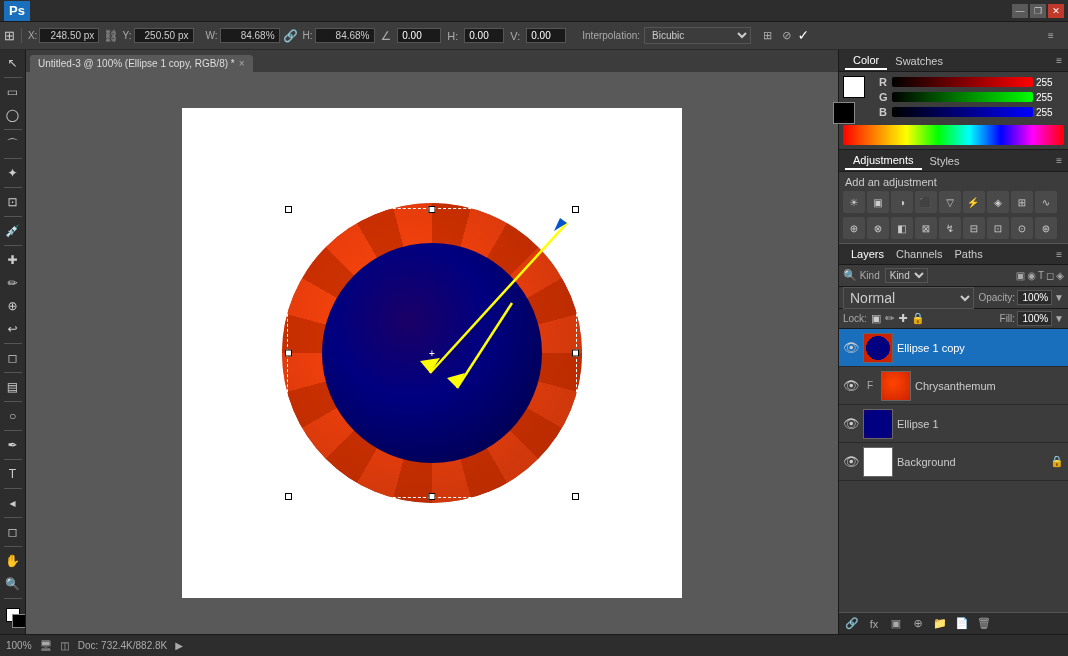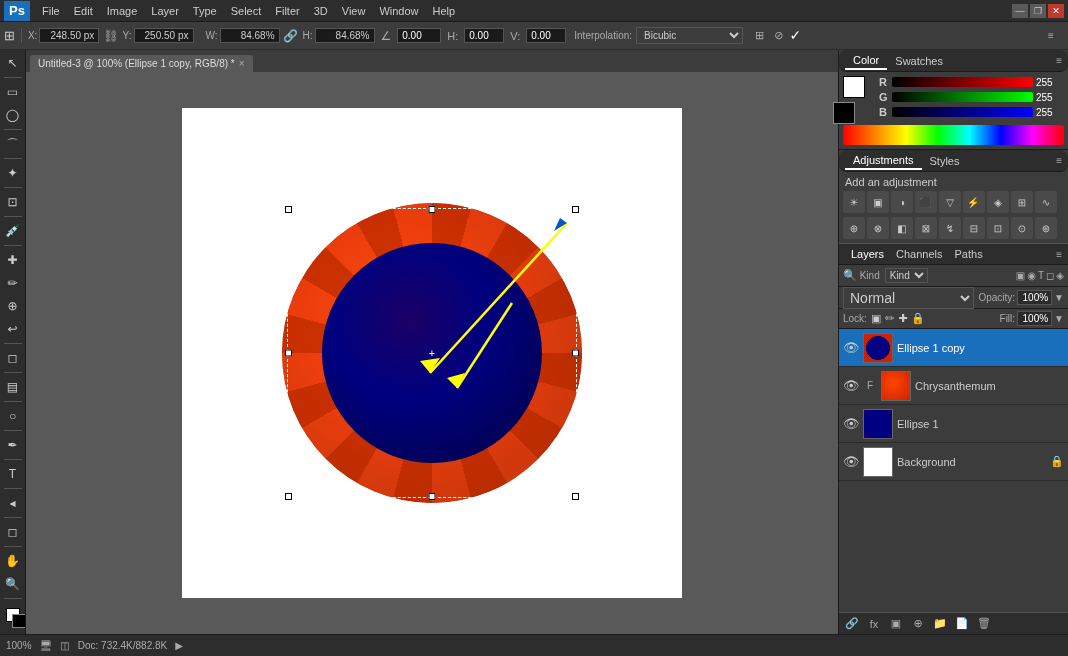--- a/index.html
+++ b/index.html
@@ -62,21 +62,21 @@
     .sel-handle.bc { bottom: -3px; left: 50%; transform: translateX(-50%); }
     .sel-handle.br { bottom: -3px; right: -3px; }
     .center-cross { position: absolute; top: 50%; left: 50%; transform: translate(-50%, -50%); color: #fff; font-size: 10px; }
 
     
     .arrow-overlay { position: absolute; top: 0; left: 0; width: 100%; height: 100%; pointer-events: none; }
 
     
     #right-panel { width: 230px; background: #3c3c3c; border-left: 1px solid #1a1a1a; display: flex; flex-direction: column; }
     #right-top { border-bottom: 1px solid #1a1a1a; }
-    .panel-header { height: 22px; background: #2d2d2d; display: flex; align-items: center; padding: 0 6px; border-bottom: 1px solid #1a1a1a; border-radius: 8px; }
+    .panel-header { height: 22px; background: #2d2d2d; display: flex; align-items: center; padding: 0 6px; border-bottom: 1px solid #1a1a1a; }
     .panel-tab { padding: 2px 8px; font-size: 11px; color: #ccc; cursor: pointer; }
     .panel-tab.active { color: #fff; border-bottom: 2px solid #fff; }
     .panel-collapse { margin-left: auto; cursor: pointer; font-size: 10px; color: #aaa; }
 
     
     #color-panel { padding: 4px; }
     .color-fg { width: 22px; height: 22px; background: #fff; border: 1px solid #000; cursor: pointer; }
     .color-bg { width: 22px; height: 22px; background: #000; border: 1px solid #888; cursor: pointer; margin-top: 4px; margin-left: -10px; }
     .color-sliders { flex: 1; }
     .cs-row { display: flex; align-items: center; margin-bottom: 3px; gap: 3px; }
@@ -130,33 +130,20 @@
     .thumb-ellipse-copy { background: radial-gradient(circle, #000080 60%, transparent 61%), radial-gradient(circle, transparent 59%, #cc2200 60%); }
     .thumb-chrysanthemum { background: radial-gradient(circle at 40% 40%, #ff4500, #cc2200); }
     .thumb-ellipse { background: radial-gradient(circle, #000080 70%, #1a0066 100%); }
     .thumb-background { background: #fff; }
   </style>
 </head>
 <body>
 
 <div id="menubar">
   <div class="ps-logo">Ps</div>
-  <div class="menu-items">
-    <span class="menu-item">File</span>
-    <span class="menu-item">Edit</span>
-    <span class="menu-item">Image</span>
-    <span class="menu-item">Layer</span>
-    <span class="menu-item">Type</span>
-    <span class="menu-item">Select</span>
-    <span class="menu-item">Filter</span>
-    <span class="menu-item">3D</span>
-    <span class="menu-item">View</span>
-    <span class="menu-item">Window</span>
-    <span class="menu-item">Help</span>
-  </div>
   <div class="window-controls">
     <div class="win-btn minimize">—</div>
     <div class="win-btn maximize">❐</div>
     <div class="win-btn close">✕</div>
   </div>
 </div>
 
 <div id="toolbar">
   <div class="tb-group">
     <span style="font-size:13px; cursor:pointer;">⊞</span>
@@ -179,21 +166,21 @@
   <div class="tb-item">
     <span class="tb-label">H:</span>
     <input class="tb-value" value="84.68%" style="">
   </div>
   <span style="font-size:12px;color:#aaa;margin:0 2px;">∠</span>
   <input class="tb-input" style="width: 44px;" value="0.00">
   <span style="font-size:11px;color:#aaa;margin:0 2px;">H:</span>
   <input class="tb-input" style="width: 40px;" value="0.00">
   <span style="font-size:11px;color:#aaa;margin:0 2px;">V:</span>
   <input class="tb-input" style="width: 40px;" value="0.00">
-  <span class="tb-label" style="margin-left:4px;">Interpolation:</span>
+  <span class="tb-label" style="margin-left:12px;">Interpolation:</span>
   <select class="interpolation-select">
     <option>Bicubic</option>
     <option>Nearest Neighbor</option>
     <option>Bilinear</option>
     <option>Bicubic Smoother</option>
     <option>Bicubic Sharper</option>
   </select>
   <div style="display:flex;gap:2px;margin-left:4px;">
     <span style="font-size:11px;color:#aaa;cursor:pointer;padding:2px 4px;">⊞</span>
     <span style="font-size:11px;color:#aaa;cursor:pointer;padding:2px 4px;">⊘</span>

